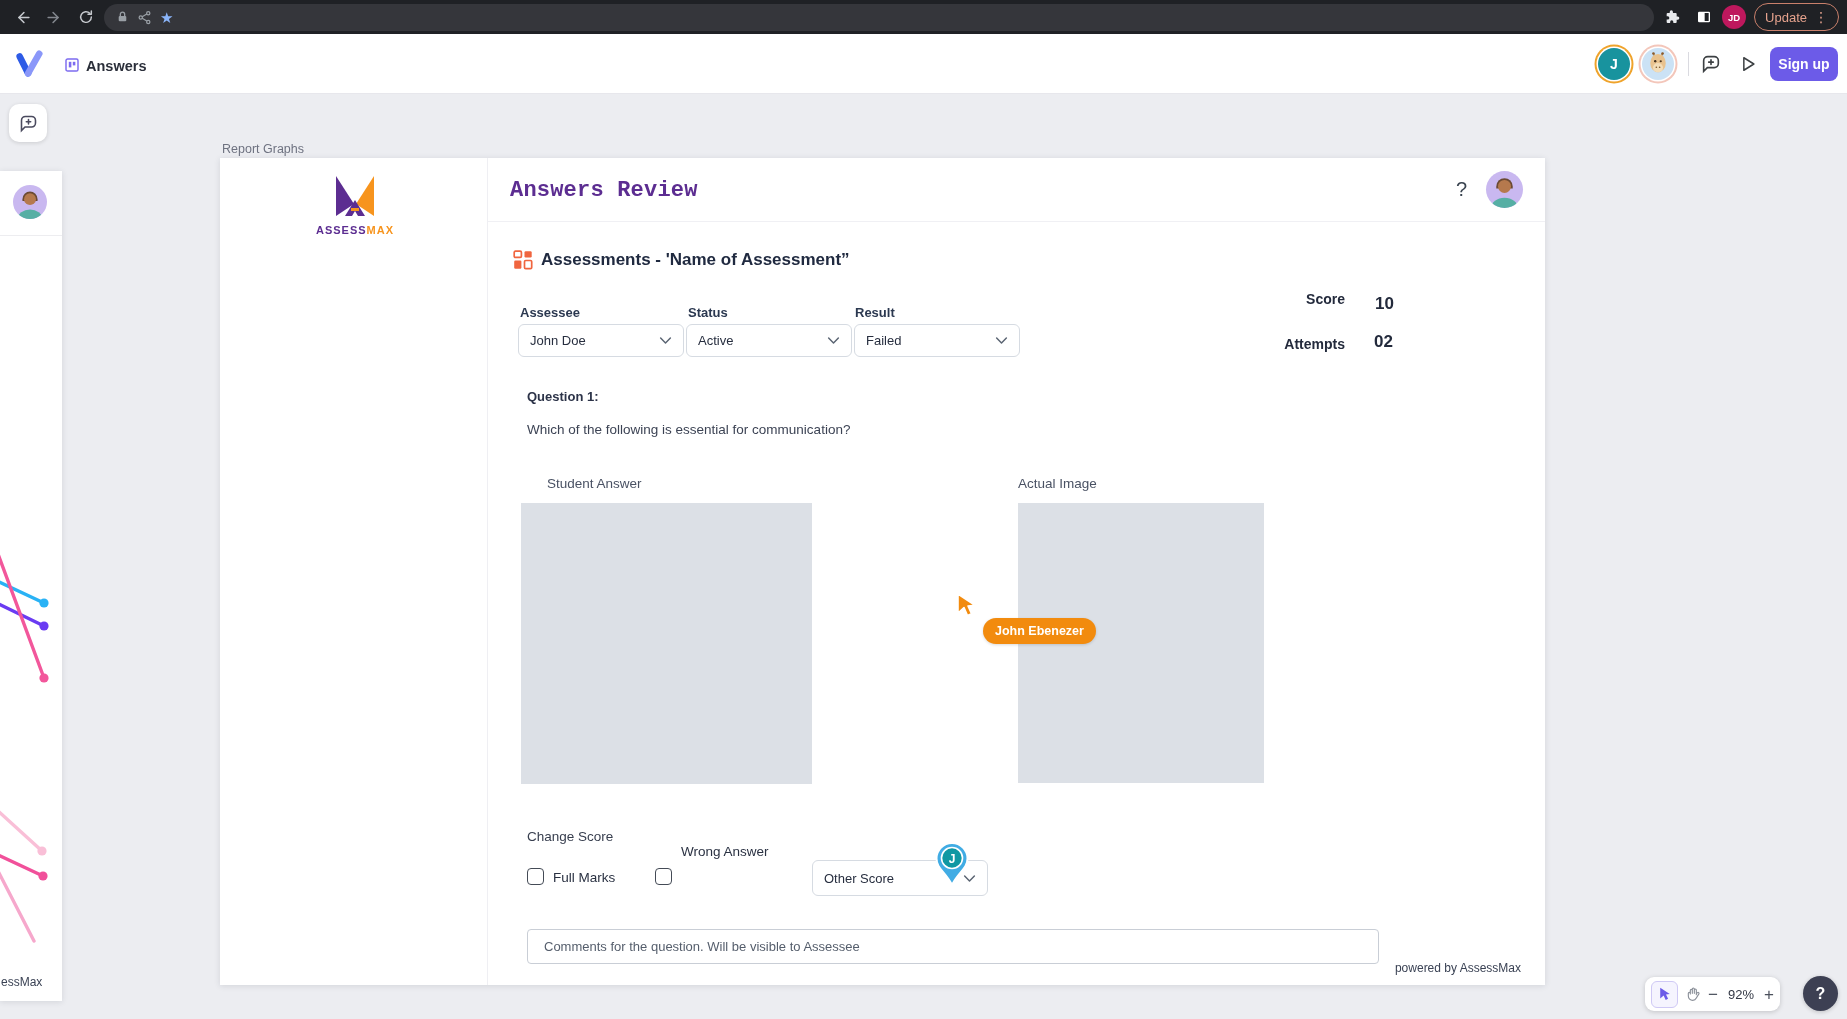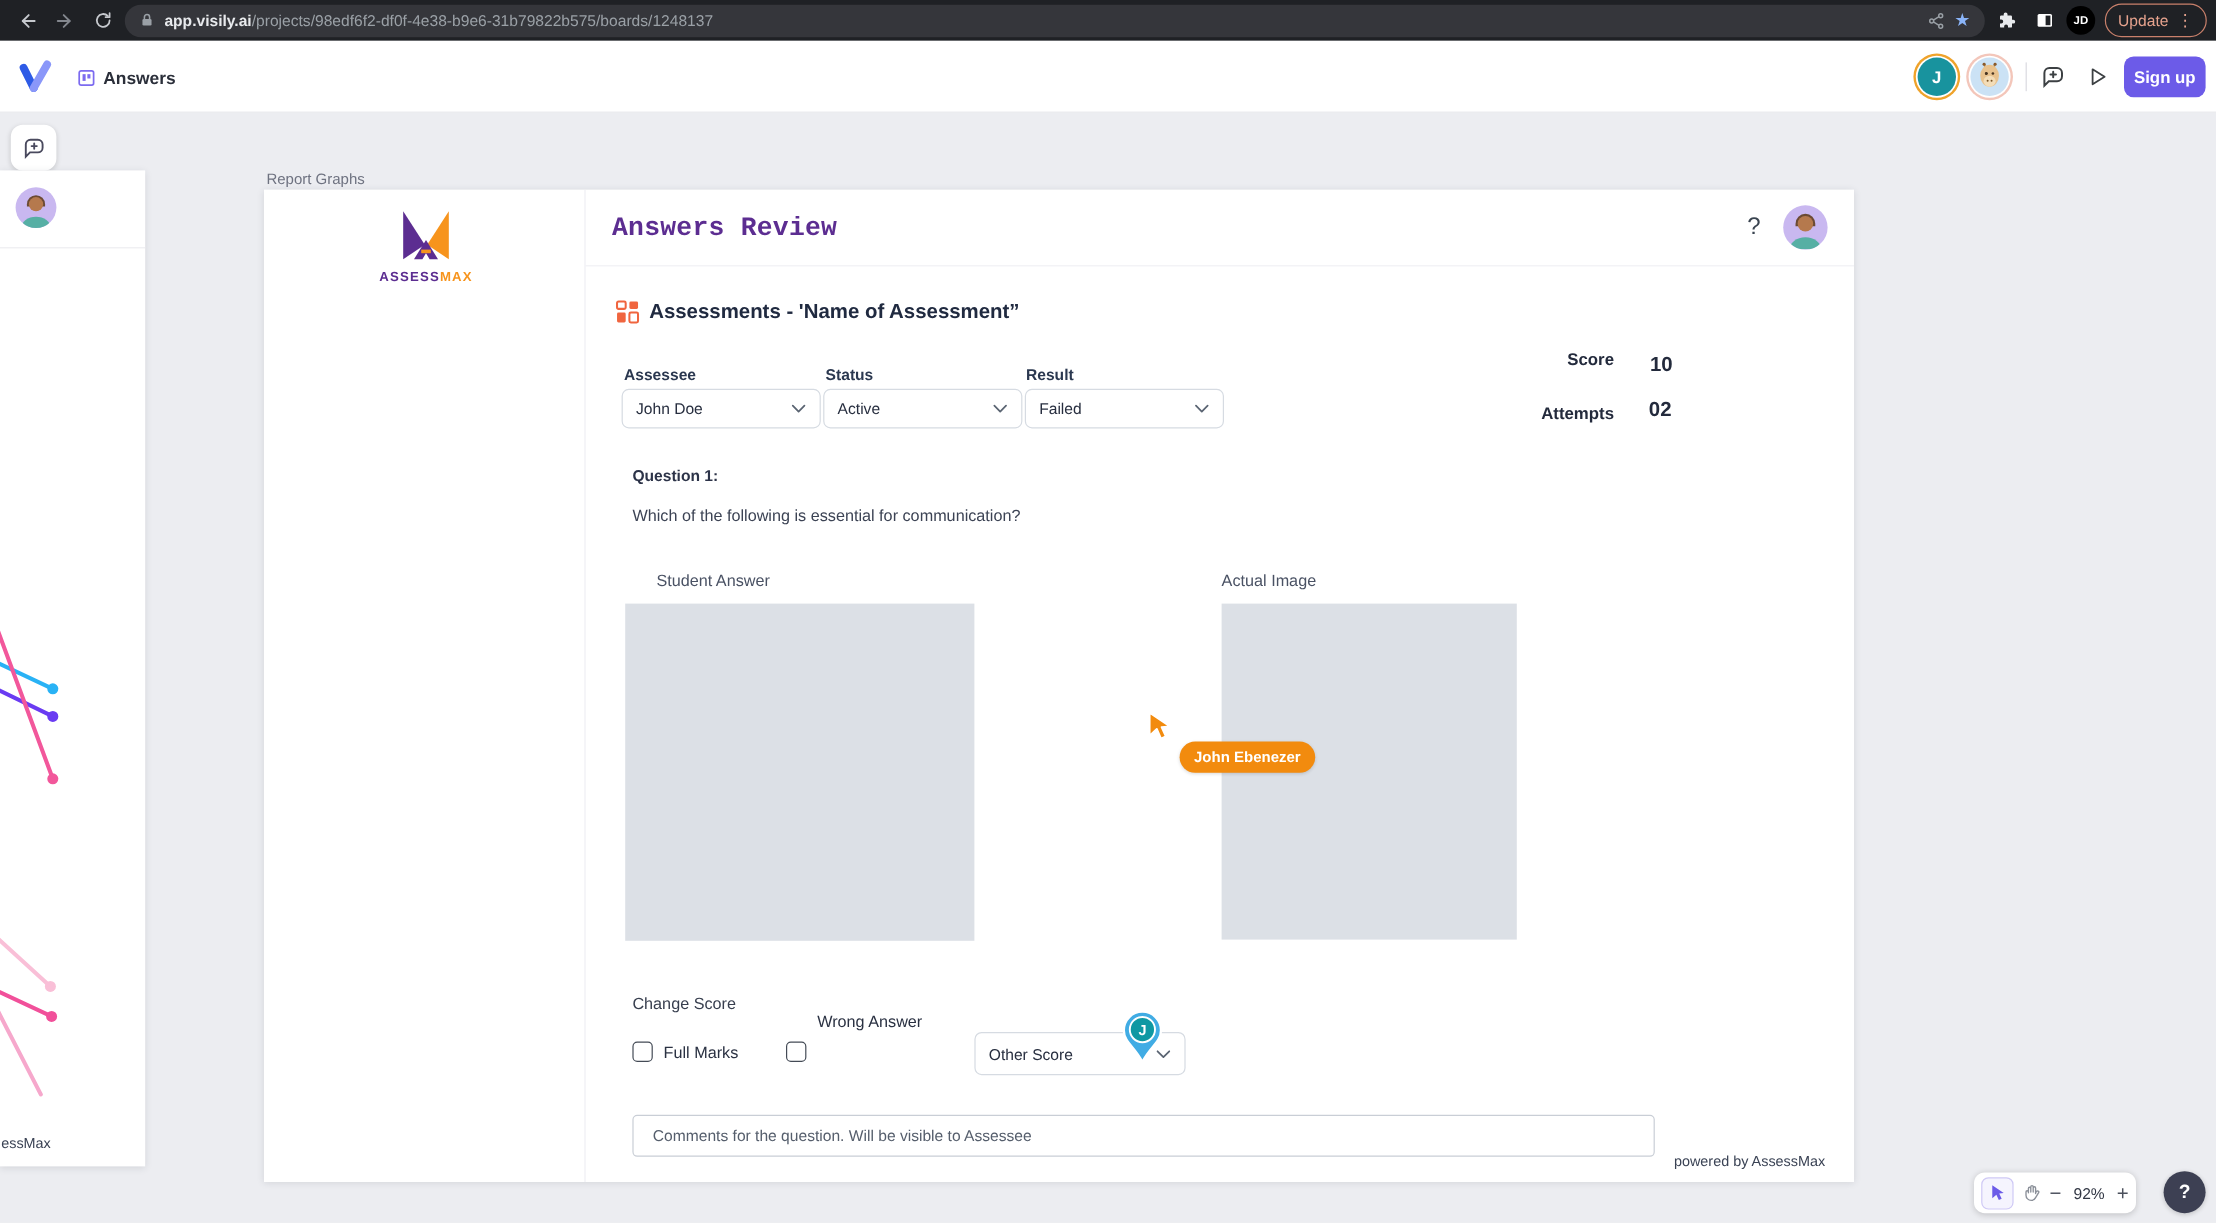--- a/index.html
+++ b/index.html
@@ -10,21 +10,21 @@
   }
   .abs{position:absolute;}
   
   .browser{position:absolute;top:0;left:0;right:0;height:34px;background:#1F2125;display:flex;align-items:center;padding:0 8px;box-sizing:border-box;gap:4px;}
   .navbtn{width:28px;height:28px;display:grid;place-items:center;border-radius:50%;flex:0 0 auto;}
   .omnibox{height:27px;background:#35363B;border-radius:14px;flex:1;display:flex;align-items:center;padding:0 12px;min-width:0;gap:8px;}
   .url{font-size:13px;white-space:nowrap;overflow:hidden;text-overflow:ellipsis;flex:1;min-width:0;}
   .url .host{color:#E8EAED;font-weight:bold;}
   .url .path{color:#9AA0A6;}
   .star{color:#8AB4F8;font-size:15px;line-height:1;}
-  .jd-badge{width:24px;height:24px;border-radius:50%;background:#000000;color:#fff;font-size:9.5px;font-weight:bold;display:grid;place-items:center;flex:0 0 auto;text-align:center;}
+  .jd-badge{width:24px;height:24px;border-radius:50%;background:#be185d;color:#fff;font-size:9.5px;font-weight:bold;display:grid;place-items:center;flex:0 0 auto;text-align:center;}
   .update-btn{height:26px;border:1px solid #C9806B;border-radius:14px;display:flex;align-items:center;gap:7px;padding:0 10px;color:#E5A28D;font-size:13px;flex:0 0 auto;margin-left:4px;}
   
   .appbar{position:absolute;top:34px;left:0;right:0;height:60px;background:#fff;border-bottom:1px solid #E7E7EC;box-sizing:border-box;}
   .board-title{font-size:14.5px;color:#2B2F3A;font-weight:bold;}
   .signup{position:absolute;left:1770px;top:13px;width:68px;height:34px;background:#6C5BE8;border-radius:8px;color:#fff;font-size:14px;font-weight:bold;display:grid;place-items:center;}
   .avatar-ring{width:32px;height:32px;border-radius:50%;display:grid;place-items:center;color:#fff;font-size:14px;font-weight:bold;}
   
   .canvas{position:absolute;top:94px;left:0;right:0;bottom:0;background:#ECEDF1;overflow:hidden;}
   .frame{position:absolute;background:#fff;box-shadow:0 1px 6px rgba(40,44,63,.13);}
   .frame-label{position:absolute;font-size:12.5px;color:#6E7280;}
@@ -76,21 +76,20 @@
     <svg width="16" height="16" viewBox="0 0 24 24" fill="none" stroke="#C6C9CE" stroke-width="2.2" stroke-linecap="round">
         <path d="M20 12a8 8 0 1 1-2.3-5.6"></path>
         <path d="M20 3v5h-5" stroke-linejoin="round"></path>
       </svg>
   </div>
   <div class="omnibox">
     <svg width="13" height="14" viewBox="0 0 24 24">
         <rect x="5" y="10" width="14" height="10" rx="2" fill="#9AA0A6"></rect>
         <path d="M8 10V7a4 4 0 0 1 8 0v3" fill="none" stroke="#9AA0A6" stroke-width="2.4"></path>
       </svg>
-    <span class="url"><span class="host">app.visily.ai</span><span class="path">/projects/98edf6f2-df0f-4e38-b9e6-31b79822b575/boards/1248137</span></span>
     <svg width="15" height="15" viewBox="0 0 24 24" fill="none" stroke="#9AA0A6" stroke-width="2">
         <circle cx="18" cy="5" r="2.6"></circle>
         <circle cx="6" cy="12" r="2.6"></circle>
         <circle cx="18" cy="19" r="2.6"></circle>
         <path d="M8.3 10.7l7.4-4.4M8.3 13.3l7.4 4.4"></path>
       </svg>
     <span class="star">★</span>
   </div>
   <div class="navbtn">
     <svg width="16" height="16" viewBox="0 0 24 24" fill="#E8EAED">
@@ -151,21 +150,21 @@
 
 <div class="canvas">
 
   <div class="float-btn" style="left:9px;top:10px;">
     <svg width="21" height="21" viewBox="0 0 24 24" fill="none" stroke="#4A4A5E" stroke-width="1.8" stroke-linecap="round">
       <path d="M4 20 V8.5 A4.5 4.5 0 0 1 8.5 4 h7 A4.5 4.5 0 0 1 20 8.5 v3 A4.5 4.5 0 0 1 15.5 16 H8 z"></path>
       <path d="M12 7.5v5M9.5 10h5"></path>
     </svg>
   </div>
 
-  <div class="frame" style="left:0;top:48px;width:73px;height:830px;padding-left:48px;">
+  <div class="frame" style="left:0;top:77px;width:62px;height:830px;">
     <div class="abs" style="left:13px;top:14px;width:34px;height:34px;border-radius:50%;background:#C9B8F0;overflow:hidden;">
       <svg width="34" height="34" viewBox="0 0 36 36">
         <path d="M10 15a8 8 0 0 1 16 0v2h-16z" fill="#6B4A33"></path>
         <circle cx="18" cy="15" r="6.3" fill="#B5794D"></circle>
         <path d="M5 36 a13 10 0 0 1 26 0 z" fill="#56AFA4"></path>
       </svg>
     </div>
     <div class="abs" style="left:0;top:64px;right:0;height:1px;background:#EDEDF0;"></div>
     <svg id="left-chart-svg" class="abs" style="left:0;top:0;" width="73" height="830" viewBox="0 0 73 830">
         <line x1="-20" y1="402" x2="44" y2="432" stroke="#29B2F5" stroke-width="3.4" stroke-linecap="round"></line>

